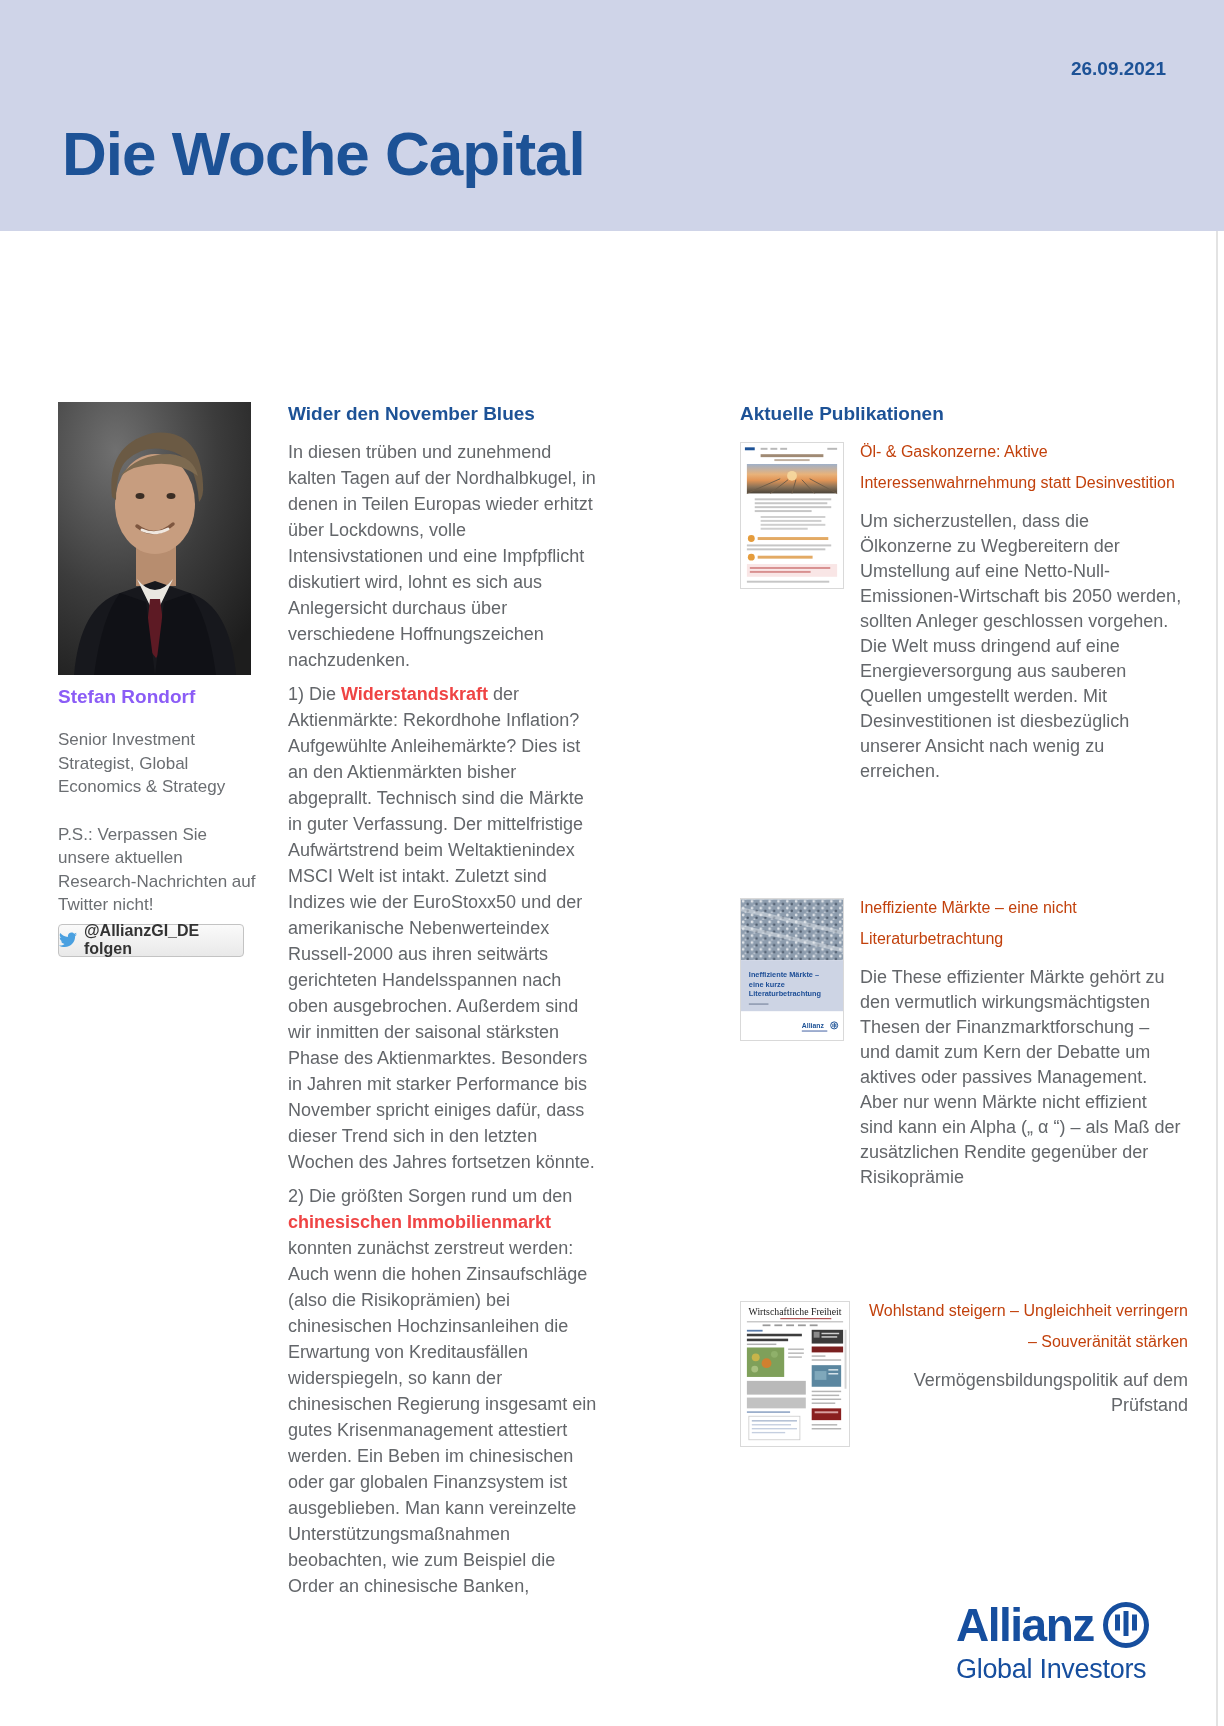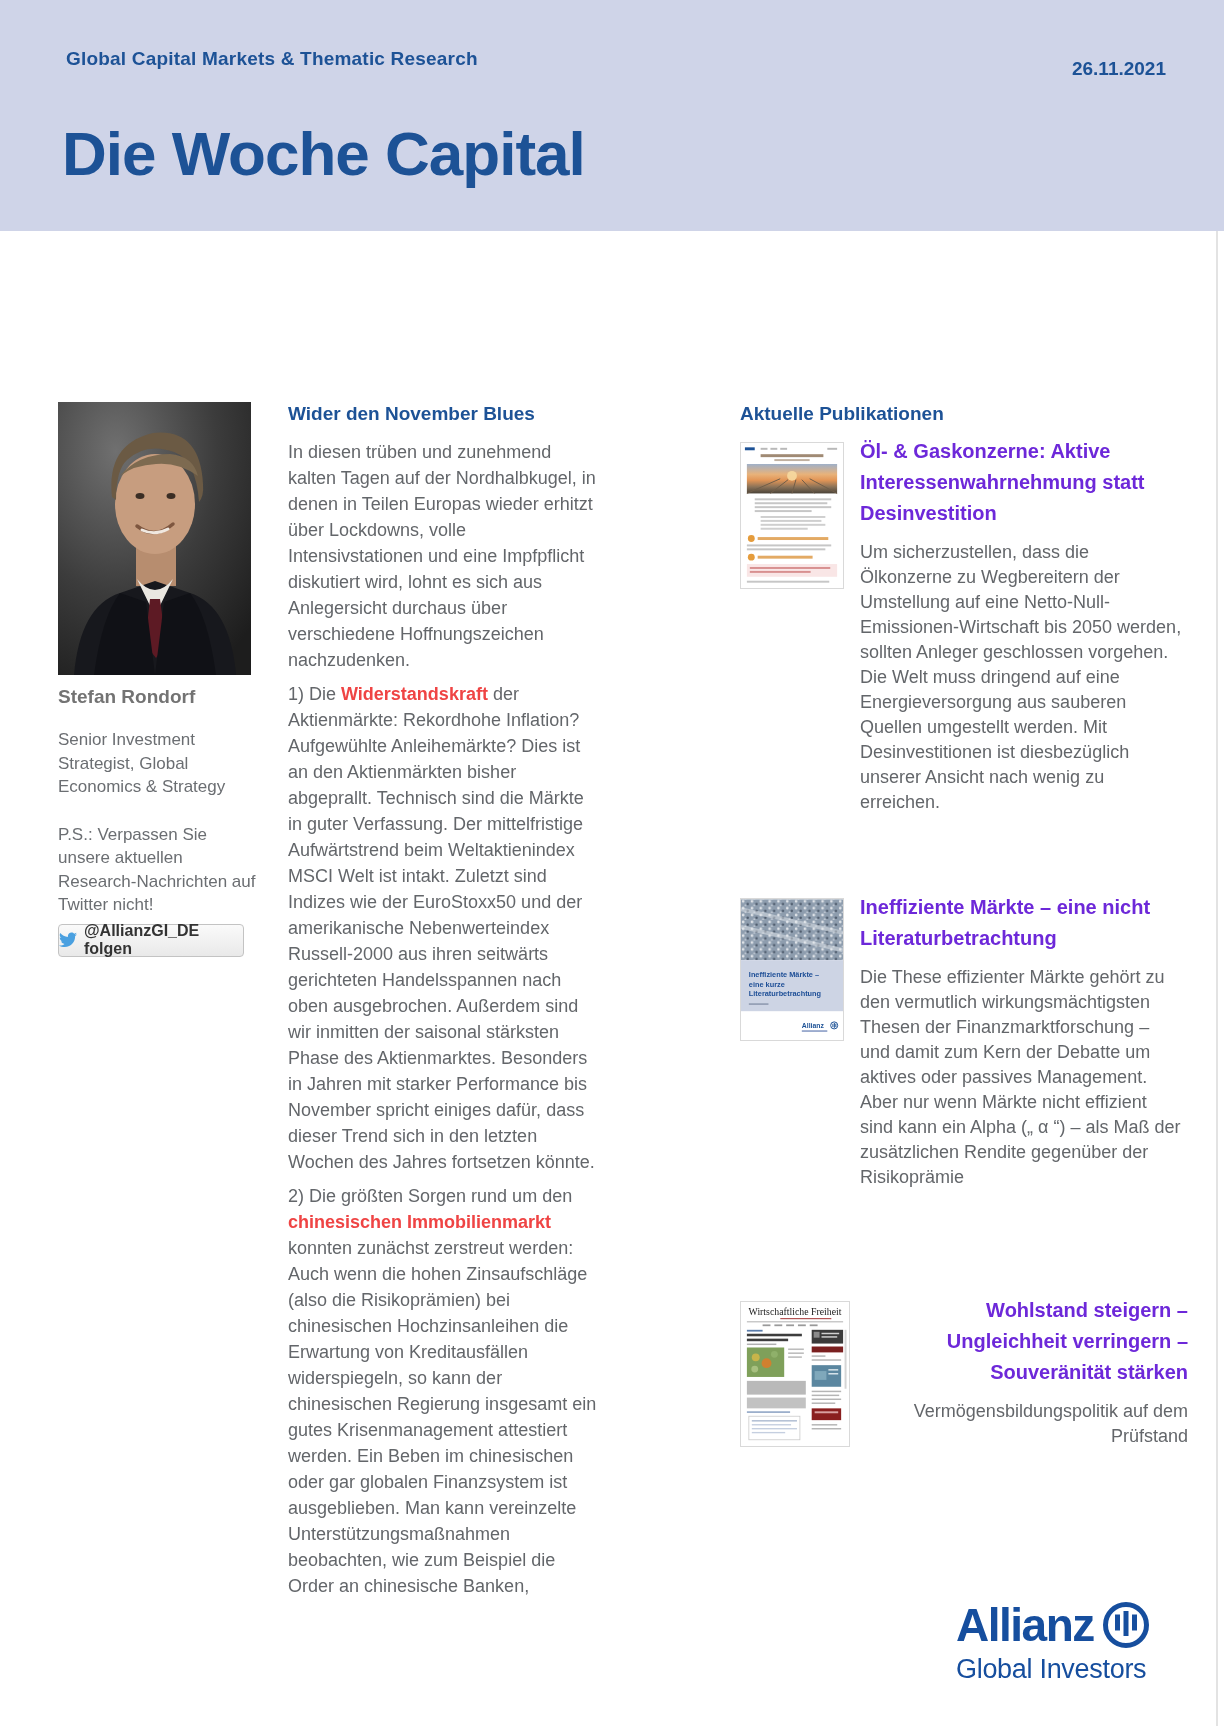--- a/index.html
+++ b/index.html
@@ -10,21 +10,21 @@
   .banner { position:absolute; left:0; top:0; width:1224px; height:231px; background:#cfd4e8; }
   .banner-category { position:absolute; left:66px; top:48px; font-size:19px; font-weight:bold; color:#1d5296; letter-spacing:.2px; }
   .banner-date { position:absolute; right:58px; top:58px; font-size:19px; font-weight:bold; color:#1d5296; }
   .banner-title { position:absolute; left:62px; top:118px; font-size:62px; font-weight:bold; color:#1d5296; letter-spacing:-1px; }
 
   .page-edge { position:absolute; left:1216px; top:231px; width:2px; height:1495px; background:#e3e3e3; }
 
   
   .author-col { position:absolute; left:58px; top:402px; width:200px; }
   .photo { width:193px; height:273px; display:block; }
-  .author-name { margin-top:11px; font-size:19px; font-weight:bold; color:#737373; }
+  .author-name { margin-top:11px; font-size:19px; font-weight:bold; color:#8b5cf6; }
   .author-role { margin-top:20px; font-size:17px; line-height:23.5px; color:#6b6e72; width:196px; }
   .author-ps { margin-top:24px; font-size:17px; line-height:23.5px; color:#6b6e72; width:200px; }
   .twitter-btn { margin-top:7px; width:186px; height:33px; border:1px solid #c3c3c3; border-radius:4px;
                  background:linear-gradient(#fafafa,#e9e9e9); display:flex; align-items:center; justify-content:center;
                  gap:7px; cursor:pointer; }
   .twitter-btn span.label { font-size:16px; font-weight:bold; color:#333; }
 
   
   .article-col { position:absolute; left:288px; top:403px; width:310px; }
   .section-heading { font-size:19px; font-weight:bold; color:#1d5296; }
@@ -33,35 +33,34 @@
   .article-body b { font-weight:bold; color:#ef4444; }
 
   
   .pubs-col { position:absolute; left:740px; top:403px; width:450px; }
   .pub-item { position:absolute; display:flex; }
   .pub-item-1 { top:39px; }
   .pub-item-2 { top:495px; }
   .pub-item-3 { top:898px;text-align:right; }
   .pub-thumb { flex:0 0 auto; border:1px solid #d9d9d9; background:#fff; display:block; }
   .pub-text { margin-left:16px; width:322px; }
-  .pub-title { font-size:20px; font-weight:bold; color:#6d28d9; line-height:31px; margin-top:-6px; cursor:pointer; }
+  .pub-title { font-size:16px; font-weight:normal; color:#c2410c; line-height:31px; margin-top:-6px; cursor:pointer; }
   .pub-summary { margin-top:11px; font-size:18px; line-height:25px; color:#63666a; }
 
   
   .footer-logo { position:absolute; left:956px; top:1598px; width:214px; text-align:left; color:#164e9e; }
   .footer-row { display:flex; align-items:center; gap:8px; }
   .footer-brand { font-size:46px; font-weight:bold; letter-spacing:-1.5px; color:#164e9e; }
   .footer-sub { font-size:27px; color:#164e9e; margin-top:2px; letter-spacing:-.3px; }
 </style>
 </head>
 <body>
 
 <div class="banner">
-  <div class="banner-category">Global Capital Markets &amp; Thematic Research</div>
-  <div class="banner-date">26.11.2021</div>
+  <div class="banner-date">26.09.2021</div>
   <div class="banner-title">Die Woche Capital</div>
 </div>
 <div class="page-edge"></div>
 
 <div class="author-col">
   <svg class="photo" viewBox="0 0 193 273">
     <defs>
       <radialGradient id="pbg" cx="30%" cy="18%" r="95%">
         <stop offset="0" stop-color="#707070"></stop>
           <stop offset="0.55" stop-color="#3c3c3c"></stop>

